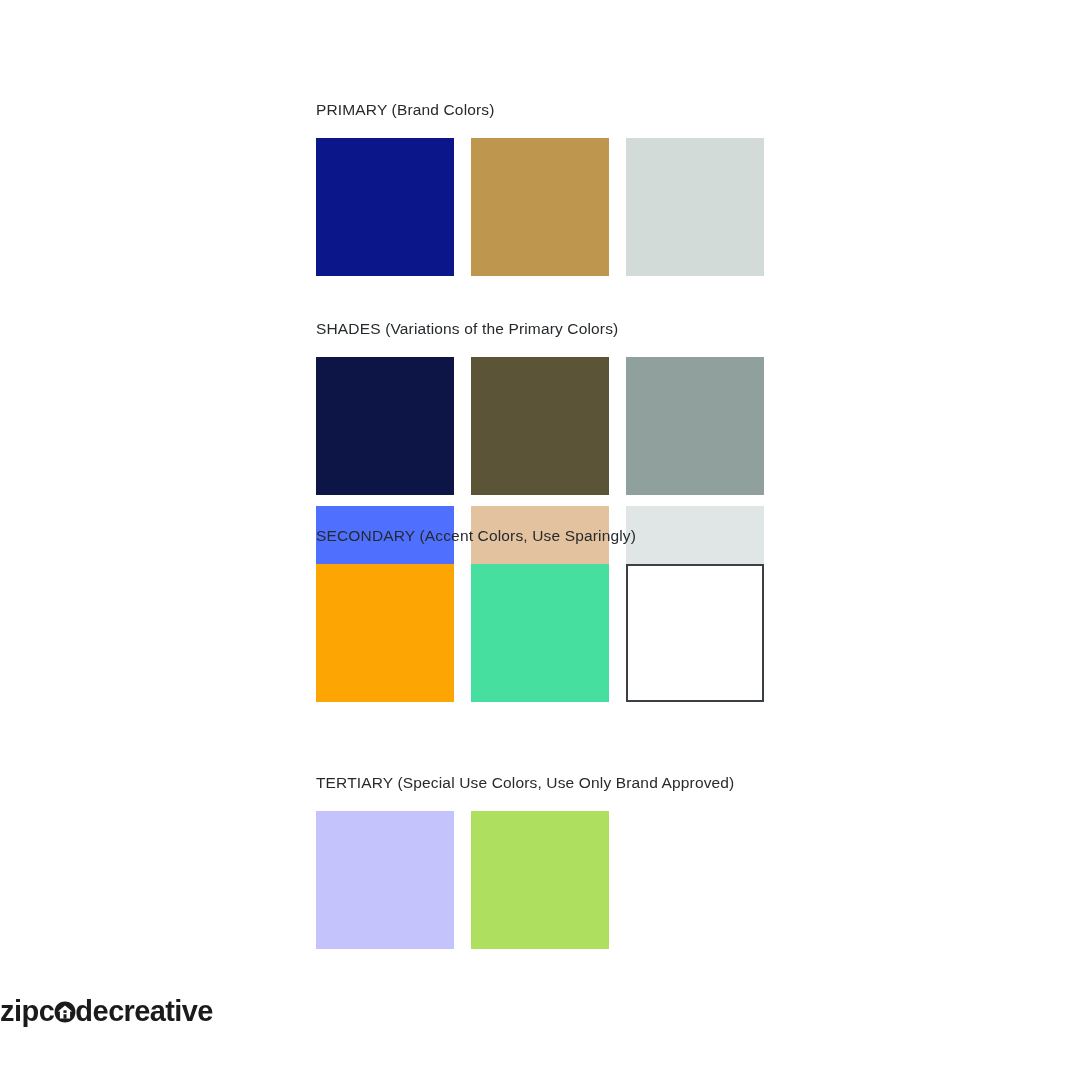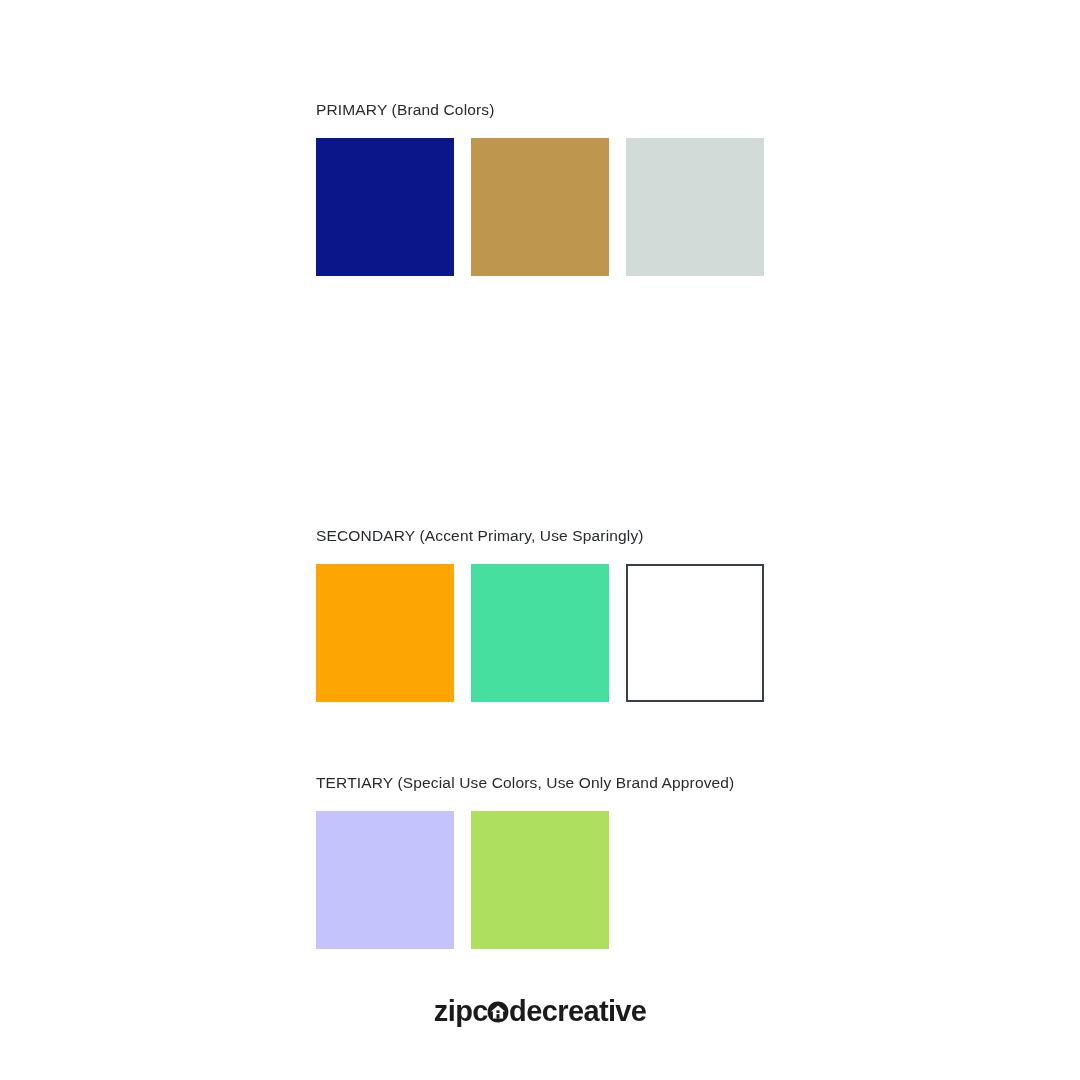--- a/index.html
+++ b/index.html
@@ -74,21 +74,21 @@
   #section-tertiary  { top: 774px; }
 
   
   .logo {
     position: absolute;
     left: 0;
     top: 995px;
     width: 1080px;
     display: flex;
     align-items: center;
-    justify-content: center;
+    justify-content: flex-start;
   }
 
   .logo-inner {
     display: flex;
     align-items: baseline;
     font-size: 29px;
     line-height: 32px;
     color: #1b1b1b;
     letter-spacing: -0.018em;
   }
@@ -120,23 +120,44 @@
 
   <div class="section" id="section-primary">
     <p class="section-title">PRIMARY (Brand Colors)</p>
     <div class="swatch-row">
       <div class="swatch tall" style="background-color: rgb(10, 22, 137);"></div>
       <div class="swatch tall" style="background-color: rgb(191, 150, 78);"></div>
       <div class="swatch tall" style="background-color: rgb(210, 219, 216);"></div>
     </div>
   </div>
 
+  <div class="section" id="section-shades">
+    <p class="section-title">SHADES (Variations of the Primary Colors)</p>
+    <div class="swatch-row">
+
+      <div class="shades-stack">
+        <div class="swatch short" style="background-color: rgb(12, 21, 69);"></div>
+        <div class="swatch short" style="background-color: rgb(79, 112, 255);"></div>
+      </div>
+
+      <div class="shades-stack">
+        <div class="swatch short" style="background-color: rgb(91, 84, 55);"></div>
+        <div class="swatch short" style="background-color: rgb(227, 195, 159);"></div>
+      </div>
+
+      <div class="shades-stack">
+        <div class="swatch short" style="background-color: rgb(143, 160, 157);"></div>
+        <div class="swatch short" style="background-color: rgb(224, 230, 229);"></div>
+      </div>
+
+    </div>
+  </div>
 
   <div class="section" id="section-secondary">
-    <p class="section-title">SECONDARY (Accent Primary, Use Sparingly)</p>
+    <p class="section-title">SECONDARY (Accent Colors, Use Sparingly)</p>
     <div class="swatch-row">
       <div class="swatch tall" style="background-color: rgb(252, 165, 3);"></div>
       <div class="swatch tall" style="background-color: rgb(71, 223, 160);"></div>
       <div class="swatch tall outlined" style="background-color: rgb(255, 255, 255);"></div>
     </div>
   </div>
 
   <div class="section" id="section-tertiary">
     <p class="section-title">TERTIARY (Special Use Colors, Use Only Brand Approved)</p>
     <div class="swatch-row">

